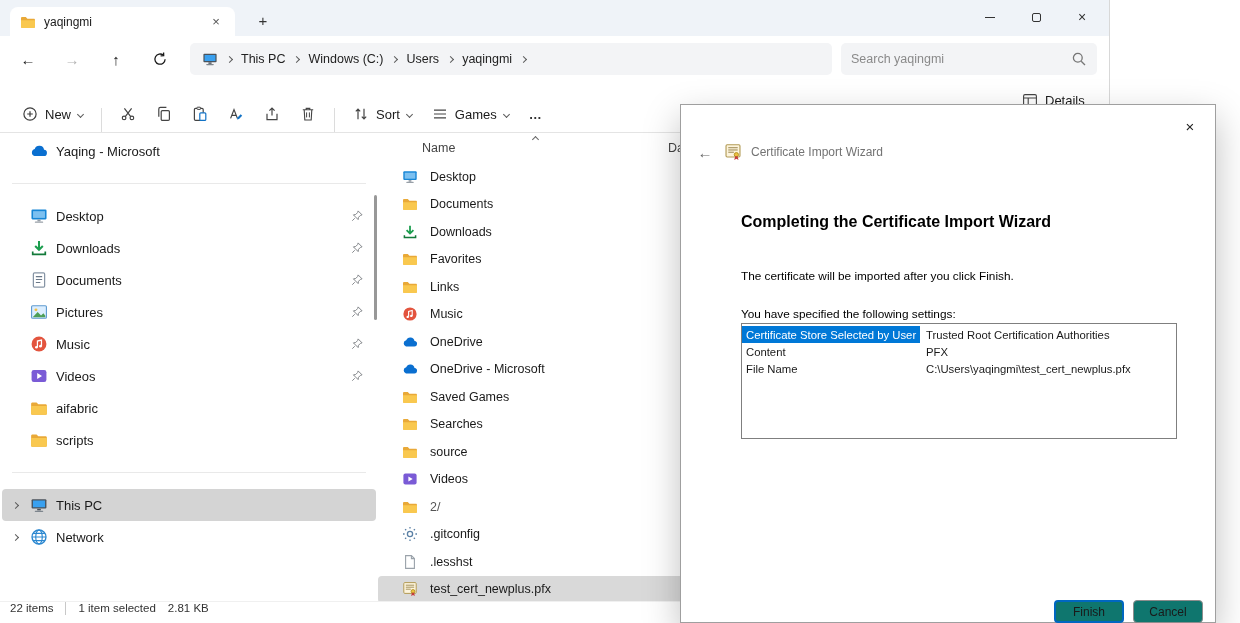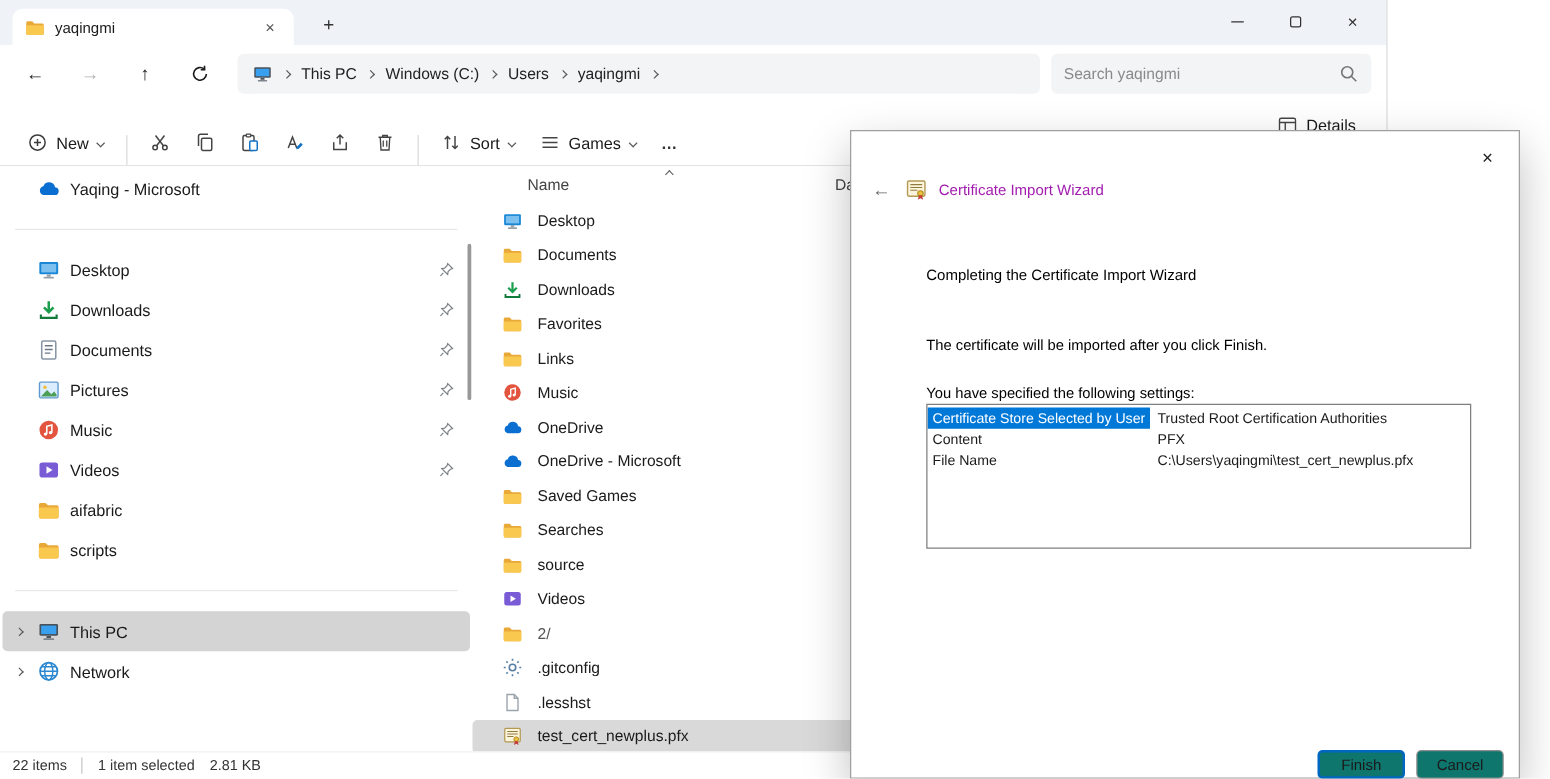--- a/index.html
+++ b/index.html
@@ -53,34 +53,34 @@
   .filelist{position:relative;flex:1}
   .fl-header{position:relative;height:30px;display:flex;align-items:center;font-size:12.5px;color:#444}
   .fl-caret{position:absolute;left:155px;top:4px;border-color:#666}
   .col-name{margin-left:44px;width:246px}
   .col-date{width:60px}
   .frow{display:flex;align-items:center;height:27.5px;gap:12px;padding-left:24px;font-size:12.5px;border-radius:4px;margin-right:4px}
   .frow.sel{background:#d9d9d9}
   .fname{width:238px;white-space:nowrap;overflow:hidden}
   .fdate{color:#555;width:54px;overflow:hidden;white-space:nowrap}
 
-  .statusbar{position:absolute;bottom:0;left:0;width:1110px;height:22px;display:flex;align-items:center;padding-left:10px;font-size:11.5px;color:#333;gap:12px;background:#fff;border-top:1px solid #f0f0f0}
+  .statusbar{position:absolute;bottom:0;left:0;width:1110px;height:22px;display:flex;align-items:flex-start;padding-left:10px;font-size:11.5px;color:#333;gap:12px;background:#fff;border-top:1px solid #f0f0f0}
   .st-sep{width:1px;height:13px;background:#c8c8c8}
 
   .ic{display:inline-flex;width:16px;height:16px;flex:none}
   .ic svg{width:100%;height:100%;display:block}
   .ic.lg{width:18px;height:18px}
 
   
   .wizard{position:absolute;left:680px;top:104px;width:536px;height:519px;background:#fff;border:1px solid #9f9f9f;box-shadow:0 14px 34px rgba(0,0,0,.25);z-index:10}
   .wiz-close{position:absolute;top:8px;right:10px;width:30px;height:26px;display:flex;align-items:center;justify-content:center;font-size:15px;color:#222}
   .wiz-header{position:absolute;left:14px;top:38px;display:flex;align-items:center;gap:9px}
   .wiz-back{font-size:15px;color:#666;width:20px;text-align:center}
-  .wiz-title{font-size:12px;color:#a21caf}
-  .wiz-heading{position:absolute;left:60px;top:108px;font-size:12px;font-weight:normal;color:#000}
+  .wiz-title{font-size:12px;color:#737373}
+  .wiz-heading{position:absolute;left:60px;top:108px;font-size:16px;font-weight:bold;color:#000}
   .wiz-p1{position:absolute;left:60px;top:164px;font-size:11.8px;color:#000}
   .wiz-label{position:absolute;left:60px;top:202px;font-size:11.8px;color:#000}
   .wiz-list{position:absolute;left:60px;top:218px;width:436px;height:116px;border:1px solid #7f7f7f;background:#fff;overflow:hidden;padding-top:2px}
   .ws-row{display:flex;height:17px;align-items:center;font-size:11.3px}
   .ws-key{width:178px;flex:none;padding:0 4px;height:100%;display:flex;align-items:center;white-space:nowrap;overflow:hidden}
   .ws-key.sel{background:#0078d7;color:#fff}
   .ws-val{padding-left:6px;white-space:nowrap}
   .wiz-btn{position:absolute;top:495px;width:70px;height:23px;background:#0f766e;border:1px solid #8d8d8d;border-radius:4px;font-size:12px;display:flex;align-items:center;justify-content:center;color:#1a1a1a}
   .wiz-btn.finish{left:373px;border:2px solid #0067c0}
   .wiz-btn.cancel{left:452px}

